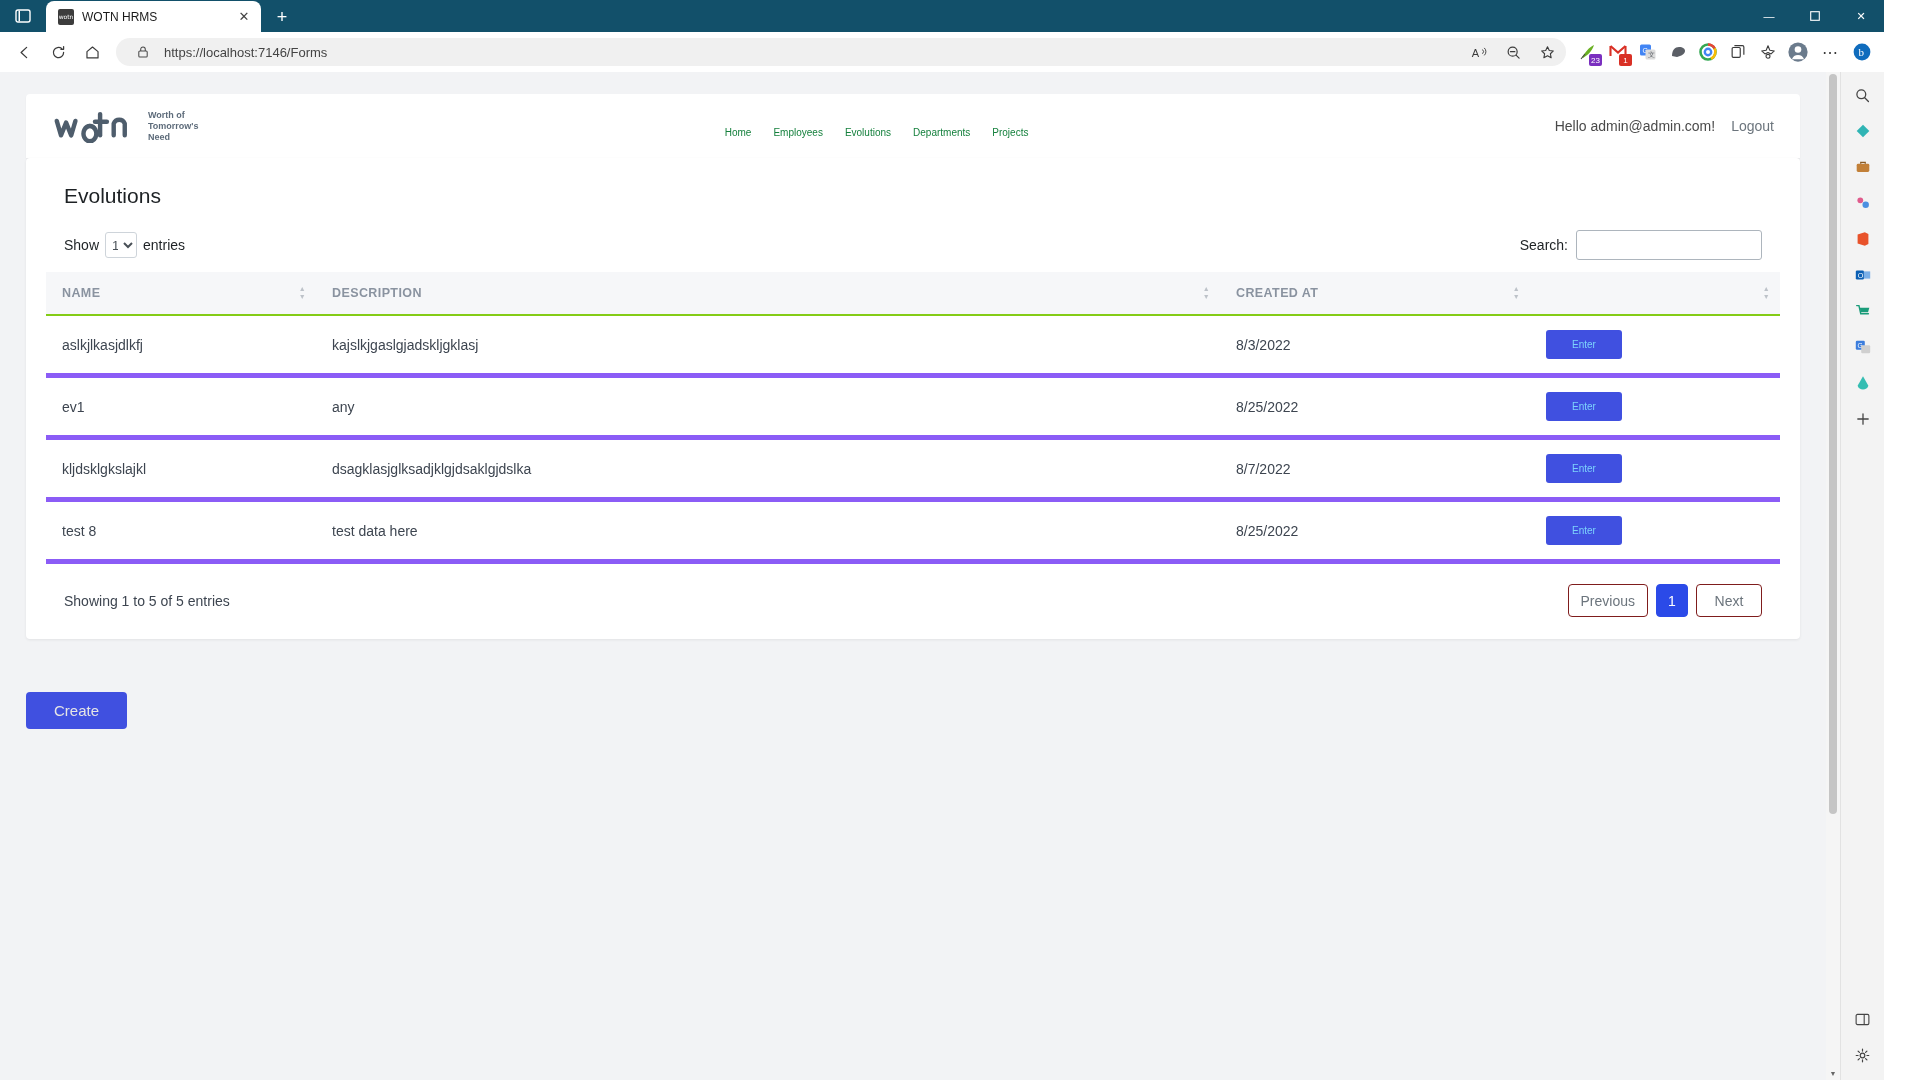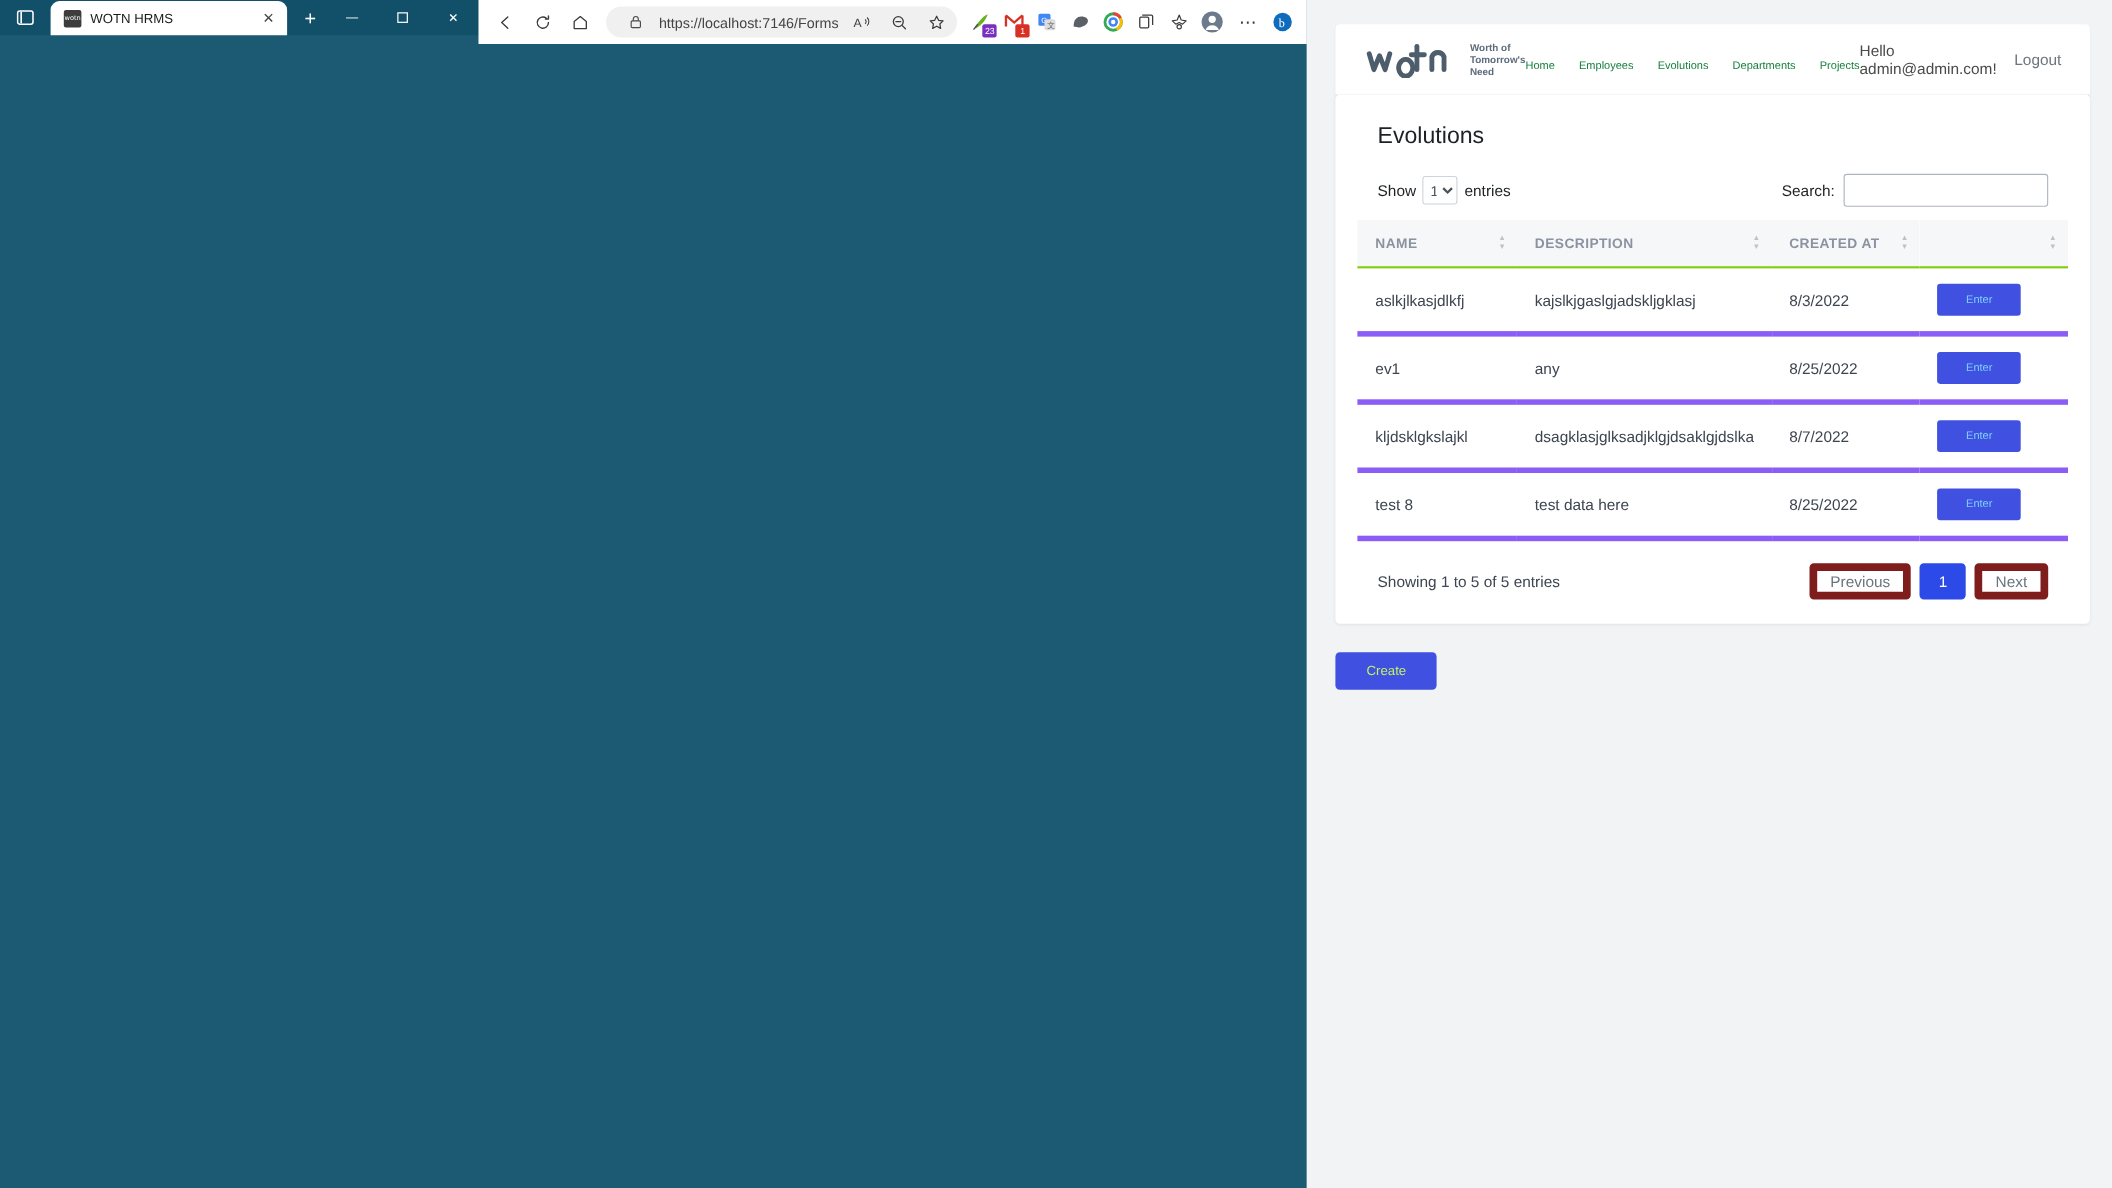--- a/index.html
+++ b/index.html
@@ -4,21 +4,21 @@
 <style>
   * { box-sizing: border-box; margin: 0; padding: 0; }
   html, body {
     width: 1920px; height: 1080px;
     overflow: hidden;
     font-family: "Liberation Sans", sans-serif;
     background: #ffffff;
   }
 
   
-  .browser { width: 1884px; height: 1080px; display: flex; flex-direction: row; background:#1b5a72; }
+  .browser { width: 1884px; height: 1080px; display: flex; flex-direction: column; background:#1b5a72; }
 
   .tabstrip {
     height: 32px; background: #12506a;
     display: flex; align-items: flex-end; padding-left: 4px; flex: 0 0 32px;
   }
   .tabstrip-left-btn {
     width: 38px; height: 32px; display:flex; align-items:center; justify-content:center;
   }
   .tab {
     width: 215px; height: 31px; background: #ffffff;
@@ -135,32 +135,33 @@
   .btn-enter {
     display:inline-block; background:#4050e0; color:#7dd3fc; border:none;
     border-radius:3px; padding: 9px 26px; font-size:10px;
     font-family:"Liberation Sans", sans-serif; cursor:pointer;
   }
 
   .dt-bottom { display:flex; align-items:center; padding: 20px 18px 0 18px; }
   .dt-info { font-size:14px; color:#3d4550; }
   .dt-paginate { margin-left:auto; display:flex; align-items:center; gap:8px; }
   .pg {
-    min-width:66px; height:33px; border:7px solid #7f1d1d; border-radius:4px;
+    min-width:66px; height:33px; border:1px solid #7f1d1d; border-radius:4px;
     background:#fff; color:#6c757d; font-size:14px; display:flex;
     align-items:center; justify-content:center; padding:0 12px;
     font-family:"Liberation Sans", sans-serif; cursor:pointer;
   }
   .pg.active { background:#2b4ae8; color:#fff; border-color:#2b4ae8; min-width:32px; padding:0 10px; }
 
   .create-wrap { margin: 26px 26px 0 26px; padding-left:0; }
   .btn-create {
-    background:#4050e0; color:#bef264; border:none; border-radius:4px;
-    padding: 10px 28px; font-size:12px; cursor:pointer;
+    background:#4050e0; color:#e5e5e5; border:none; border-radius:4px;
+    padding: 10px 28px; font-size:15px; cursor:pointer;
     font-family:"Liberation Sans", sans-serif;
+    margin-top:27px;
   }
 </style>
 </head>
 <body>
 
 <div class="browser">
 
   <div class="tabstrip">
     <div class="tabstrip-left-btn">
       <svg width="16" height="16" viewBox="0 0 16 16">

